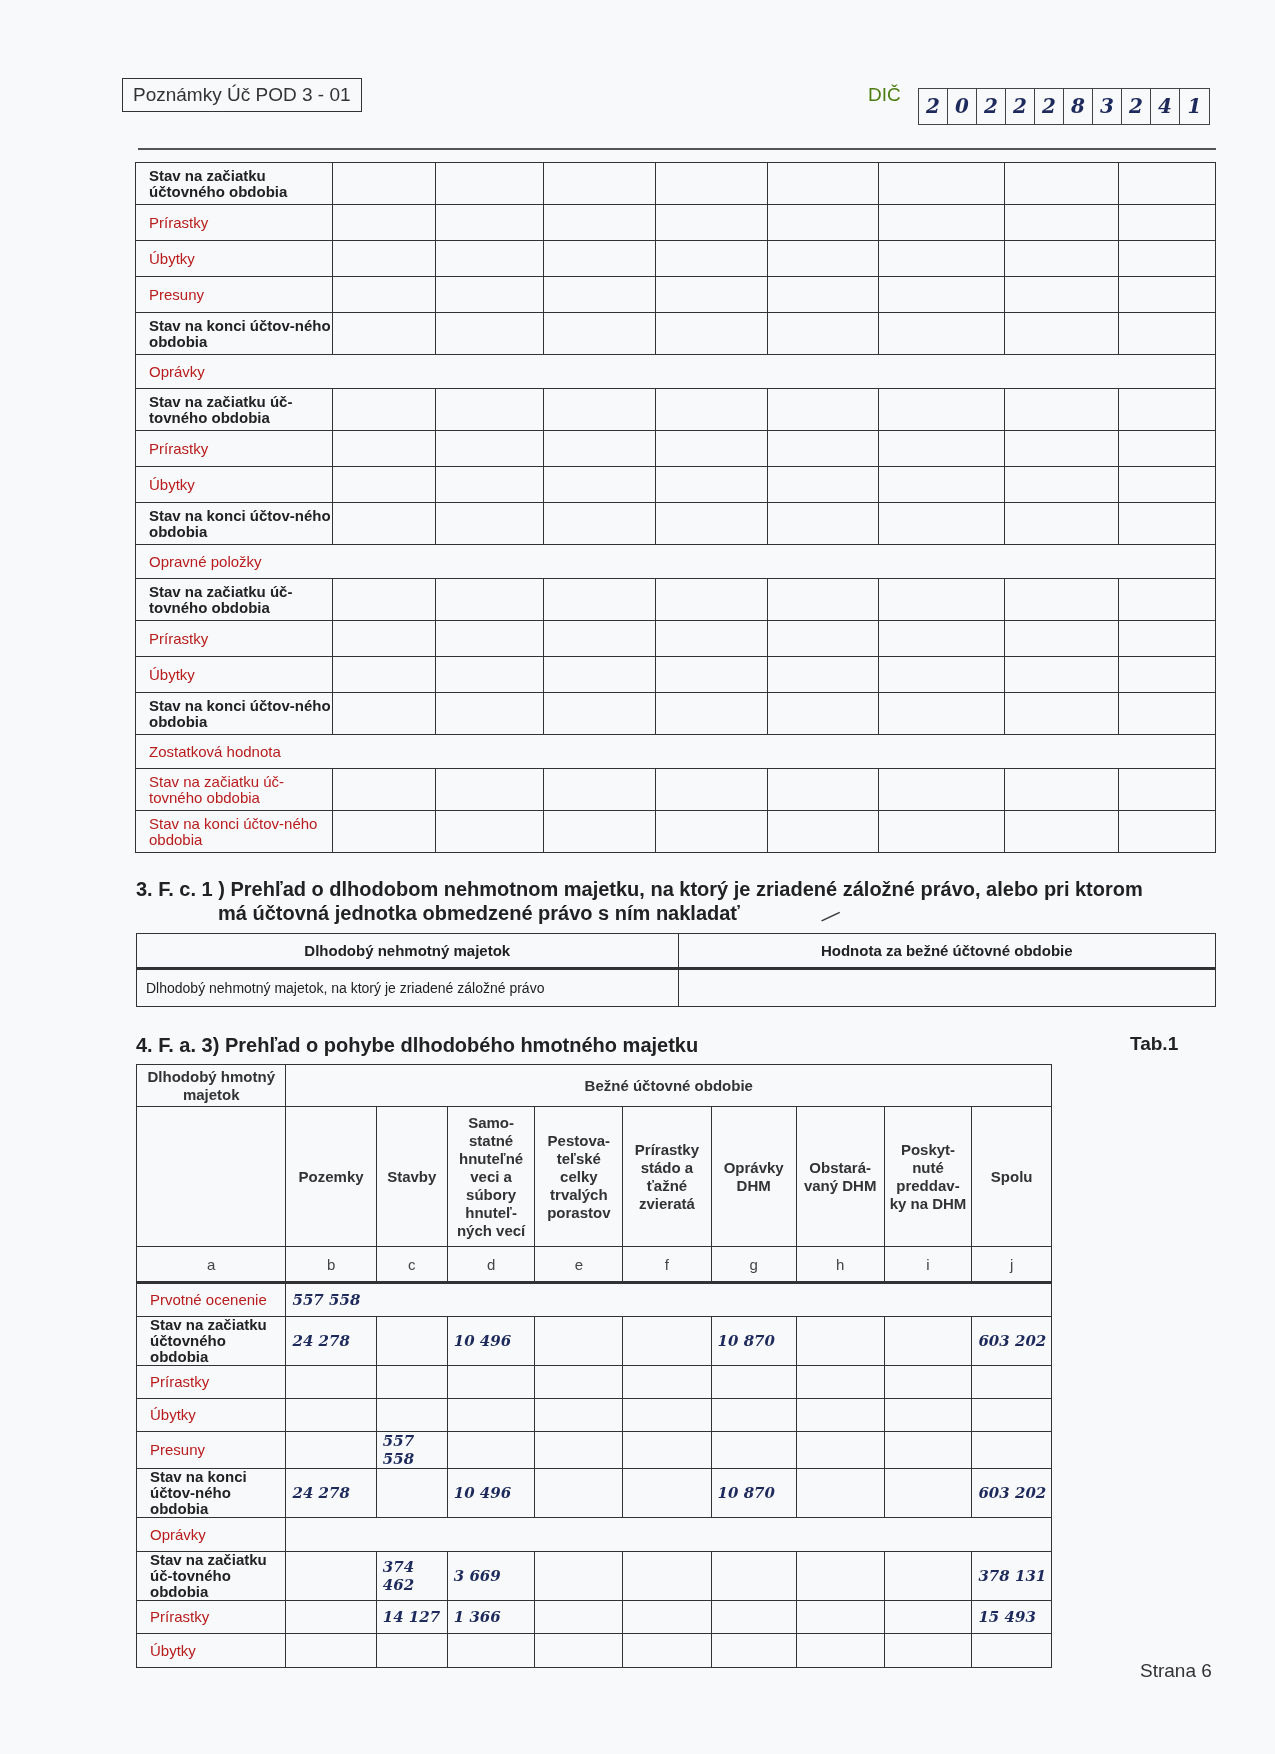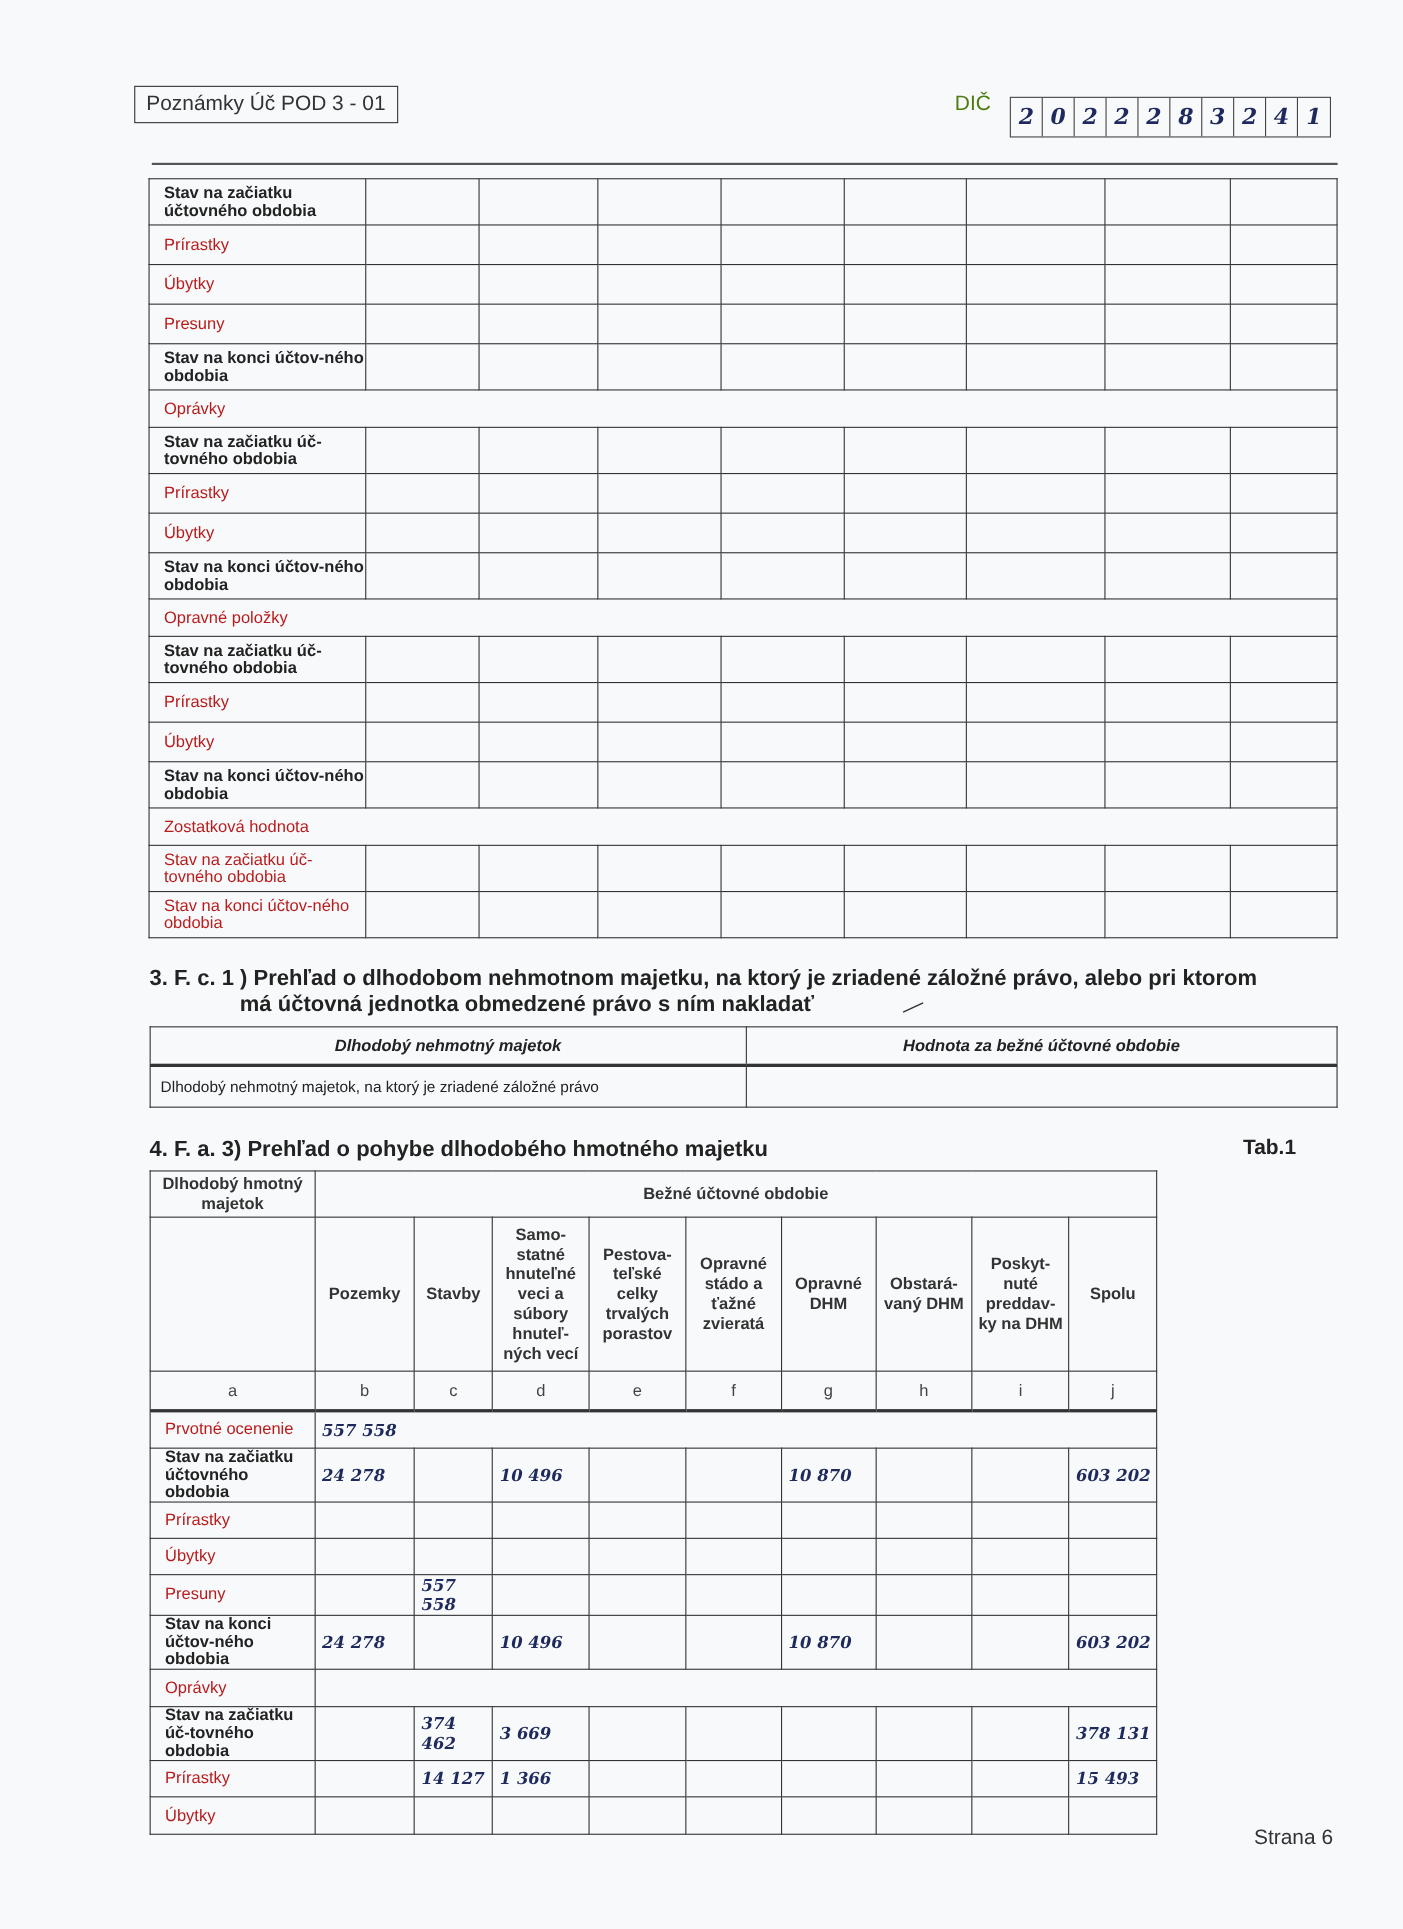--- a/index.html
+++ b/index.html
@@ -13,21 +13,21 @@
   .dic-box:last-child{border-right:none;}
   .rule{left:138px;top:148px;width:1078px;height:2px;background:#555;}
   table{border-collapse:collapse;position:absolute;}
   td,th{border:1px solid #333;padding:0;box-sizing:border-box;}
   .t1{left:135px;top:162px;width:1081px;}
   .t1 td{font-size:15px;}
   .lbl{padding-left:13px !important;line-height:16px;color:#b91c1c;}
   .lbl.b{font-weight:bold;color:#222;}
   .sec-title{font-size:20px;font-weight:bold;color:#222;line-height:24px;}
   .t2{left:136px;top:933px;width:1080px;}
-  .t2 th{font-size:15px;font-weight:bold;height:35px;border-bottom:3px solid #333;font-style:italic;}
+  .t2 th{font-size:15px;font-weight:bold;height:35px;border-bottom:3px solid #333;}
   .t2 td{font-size:14px;height:38px;padding-left:9px;}
   .t3{left:136px;top:1064px;width:916px;}
   .t3 th{font-size:15px;font-weight:bold;text-align:center;vertical-align:middle;line-height:18px;color:#333;}
   .t3 td{font-size:15px;vertical-align:middle;}
   .t3 .letters td{text-align:center;font-weight:normal;color:#444;height:36px;border-bottom:3px solid #333;}
   .num{text-align:left;padding-left:6px !important;font-size:19px;}
   .strana{left:1140px;top:1660px;font-size:19px;color:#333;}
   .tab1{left:1130px;top:1033px;font-size:19px;font-weight:bold;}
 </style>
 </head>
@@ -280,22 +280,22 @@
     <tr style="height:42px;">
       <th>Dlhodobý hmotný majetok</th>
       <th colspan="9">Bežné účtovné obdobie</th>
     </tr>
     <tr style="height:140px;" id="t3cols">
       <th></th>
     <th style="padding: 0px 4px; margin-left: 35px;">Pozemky</th>
         <th style="padding: 0px 4px;">Stavby</th>
         <th style="padding: 0px 4px;">Samo-statné hnuteľné veci a súbory hnuteľ-ných vecí</th>
         <th style="padding: 0px 4px;">Pestova-teľské celky trvalých porastov</th>
-        <th style="padding: 0px 4px;">Opravné stádo a ťažné zvieratá</th>
-        <th style="padding: 0px 4px;">Opravné DHM</th>
+        <th style="padding: 0px 4px;">Prírastky stádo a ťažné zvieratá</th>
+        <th style="padding: 0px 4px;">Oprávky DHM</th>
         <th style="padding: 0px 4px;">Obstará-vaný DHM</th>
         <th style="padding: 0px 4px;">Poskyt-nuté preddav-ky na DHM</th>
         <th style="padding: 0px 4px;">Spolu</th>
       </tr>
     <tr class="letters" id="t3letters">
         <td>a</td>
         <td>b</td>
         <td>c</td>
         <td>d</td>
         <td>e</td>

